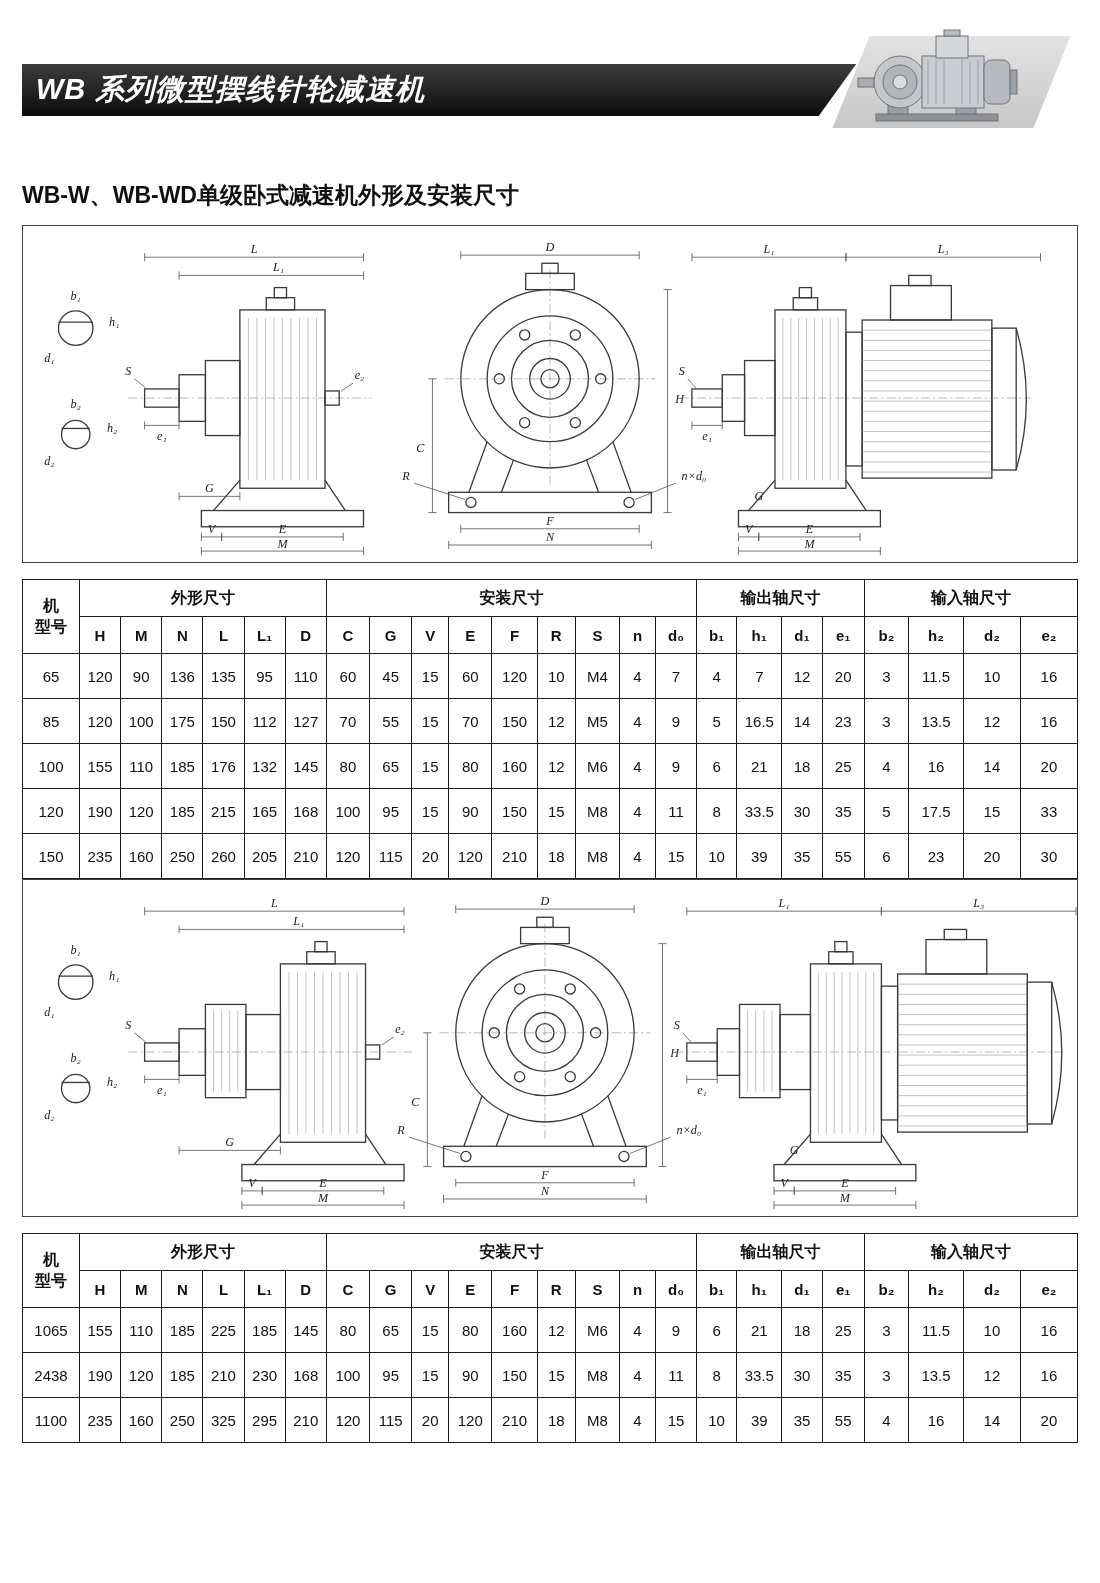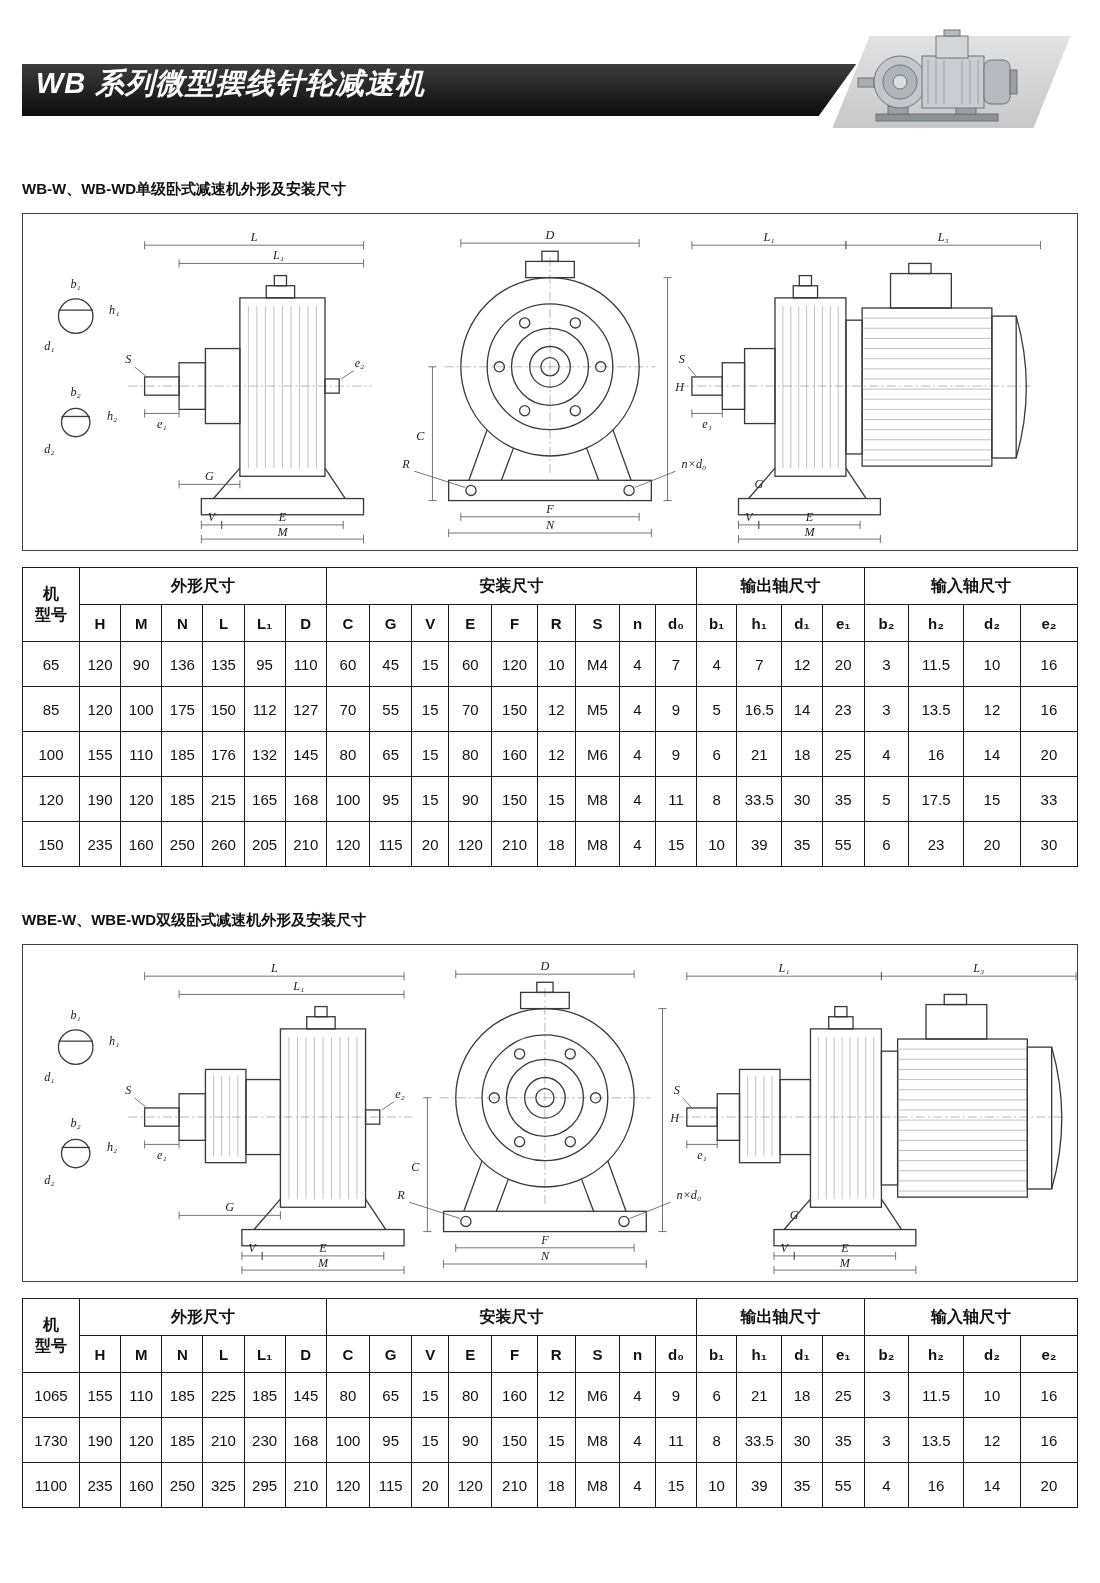--- a/index.html
+++ b/index.html
@@ -5,27 +5,27 @@
   html,body{margin:0;padding:0;background:#e9e9e9;}
   .page{width:1100px;height:1583px;margin:0 auto;background:#fff;box-sizing:border-box;
         padding:0 22px;font-family:"Liberation Sans","DejaVu Sans",sans-serif;color:#111;overflow:hidden;}
 
   
   .banner{position:relative;height:106px;margin-top:30px;}
   .banner-gray{position:absolute;left:78.5%;top:6px;width:19%;height:92px;z-index:1;
                background:linear-gradient(180deg,#e3e3e3,#c7c7c7);transform:skewX(-22deg);}
   .banner-dark{position:absolute;left:0;top:34px;width:79%;height:52px;z-index:2;
                background:linear-gradient(180deg,#3d3d3d,#0b0b0b);
-               clip-path:polygon(0 0,100% 0,95.5% 100%,0 100%);display:flex;}
+               clip-path:polygon(0 0,100% 0,95.5% 100%,0 100%);display:flex;align-items:center;}
   .banner-title{font-size:29px;font-style:italic;font-weight:bold;color:#fff;margin:0 0 0 14px;
                 letter-spacing:1px;white-space:nowrap;}
   .motor-art{position:absolute;right:34px;top:-2px;z-index:3;}
 
   
-  .section-title{font-size:15px;font-weight:600;margin:44px 0 14px;color:#101010;}
+  .section-title{font-size:23px;font-weight:600;margin:44px 0 14px;color:#101010;}
   .panel{border:1px solid #3f3f3f;background:#fff;height:336px;}
   .panel svg{display:block;width:100%;height:100%;}
 
   
   table{border-collapse:collapse;width:100%;table-layout:fixed;margin-top:16px;}
   th,td{border:1px solid #1b1b1b;text-align:center;vertical-align:middle;padding:0;font-size:15px;}
   th{font-weight:bold;}
   .group-h{font-size:16px;height:36px;}
   .col-h{height:36px;}
   .model-h{font-size:16px;}
@@ -442,21 +442,20 @@
           <td>35</td>
           <td>55</td>
           <td>6</td>
           <td>23</td>
           <td>20</td>
           <td>30</td>
         </tr>
       </tbody>
     </table>
 
-  <h2 class="section-title">WBE-W、WBE-WD双级卧式减速机外形及安装尺寸</h2>
 
   <div class="panel">
     <svg id="drawing2" viewBox="0 0 1040 330" preserveAspectRatio="xMidYMid meet">
         <line x1="104" y1="169" x2="384" y2="169" class="c"></line>
         <circle cx="52" cy="100" r="17" class="s"></circle>
         <line x1="35" y1="94" x2="69" y2="94" class="s"></line>
         <text x="52" y="72" class="dim">b₁</text>
         <text x="90" y="98" class="dim">h₁</text>
         <text x="26" y="133" class="dim">d₁</text>
         <circle cx="52" cy="205" r="14" class="s"></circle>
@@ -722,21 +721,21 @@
           <td>6</td>
           <td>21</td>
           <td>18</td>
           <td>25</td>
           <td>3</td>
           <td>11.5</td>
           <td>10</td>
           <td>16</td>
         </tr>
         <tr>
-          <td>1730</td>
+          <td>2438</td>
           <td>190</td>
           <td>120</td>
           <td>185</td>
           <td>210</td>
           <td>230</td>
           <td>168</td>
           <td>100</td>
           <td>95</td>
           <td>15</td>
           <td>90</td>

